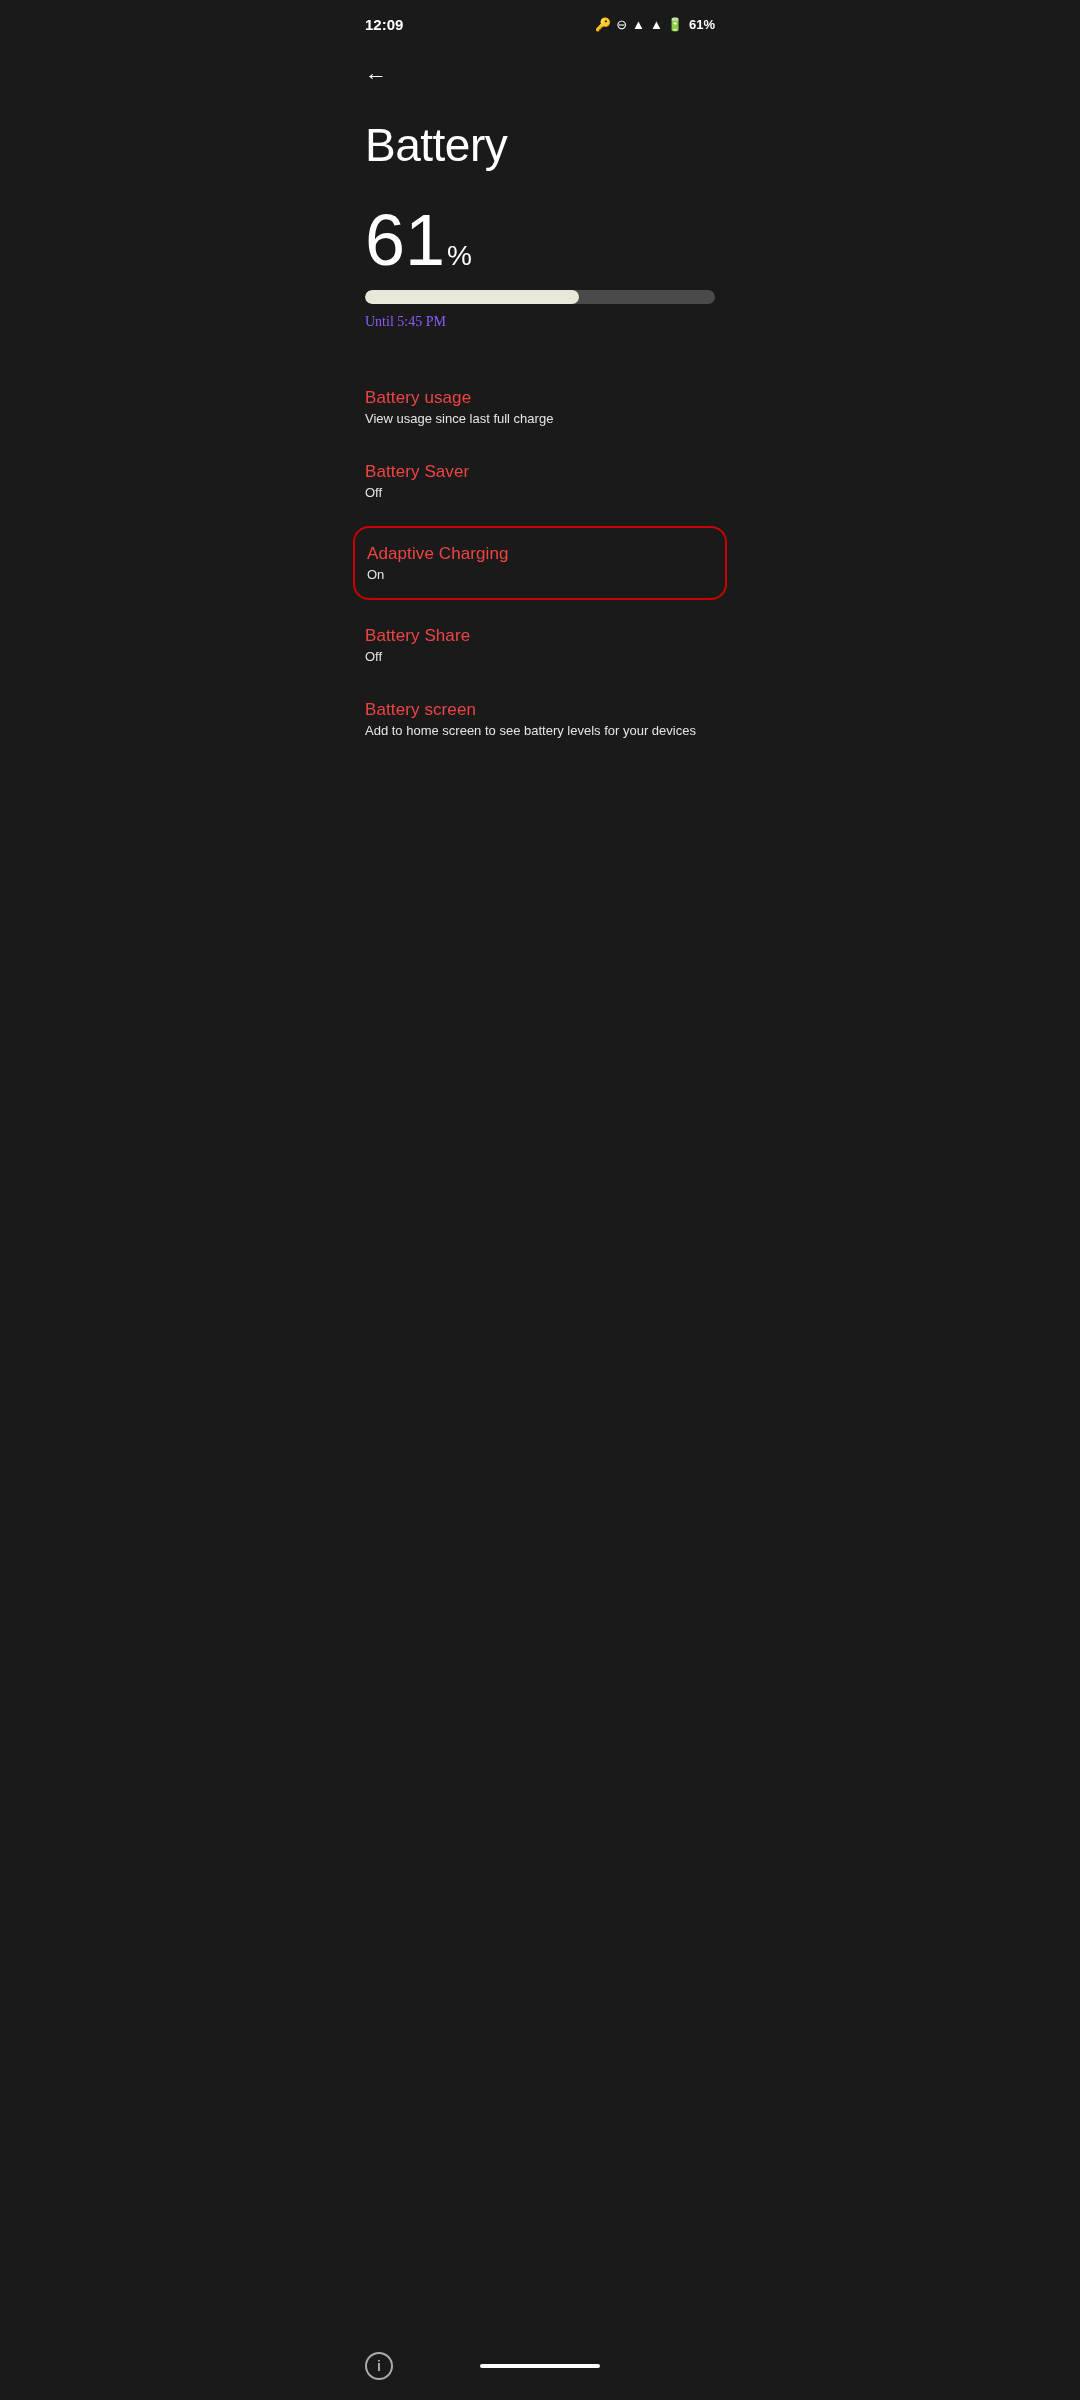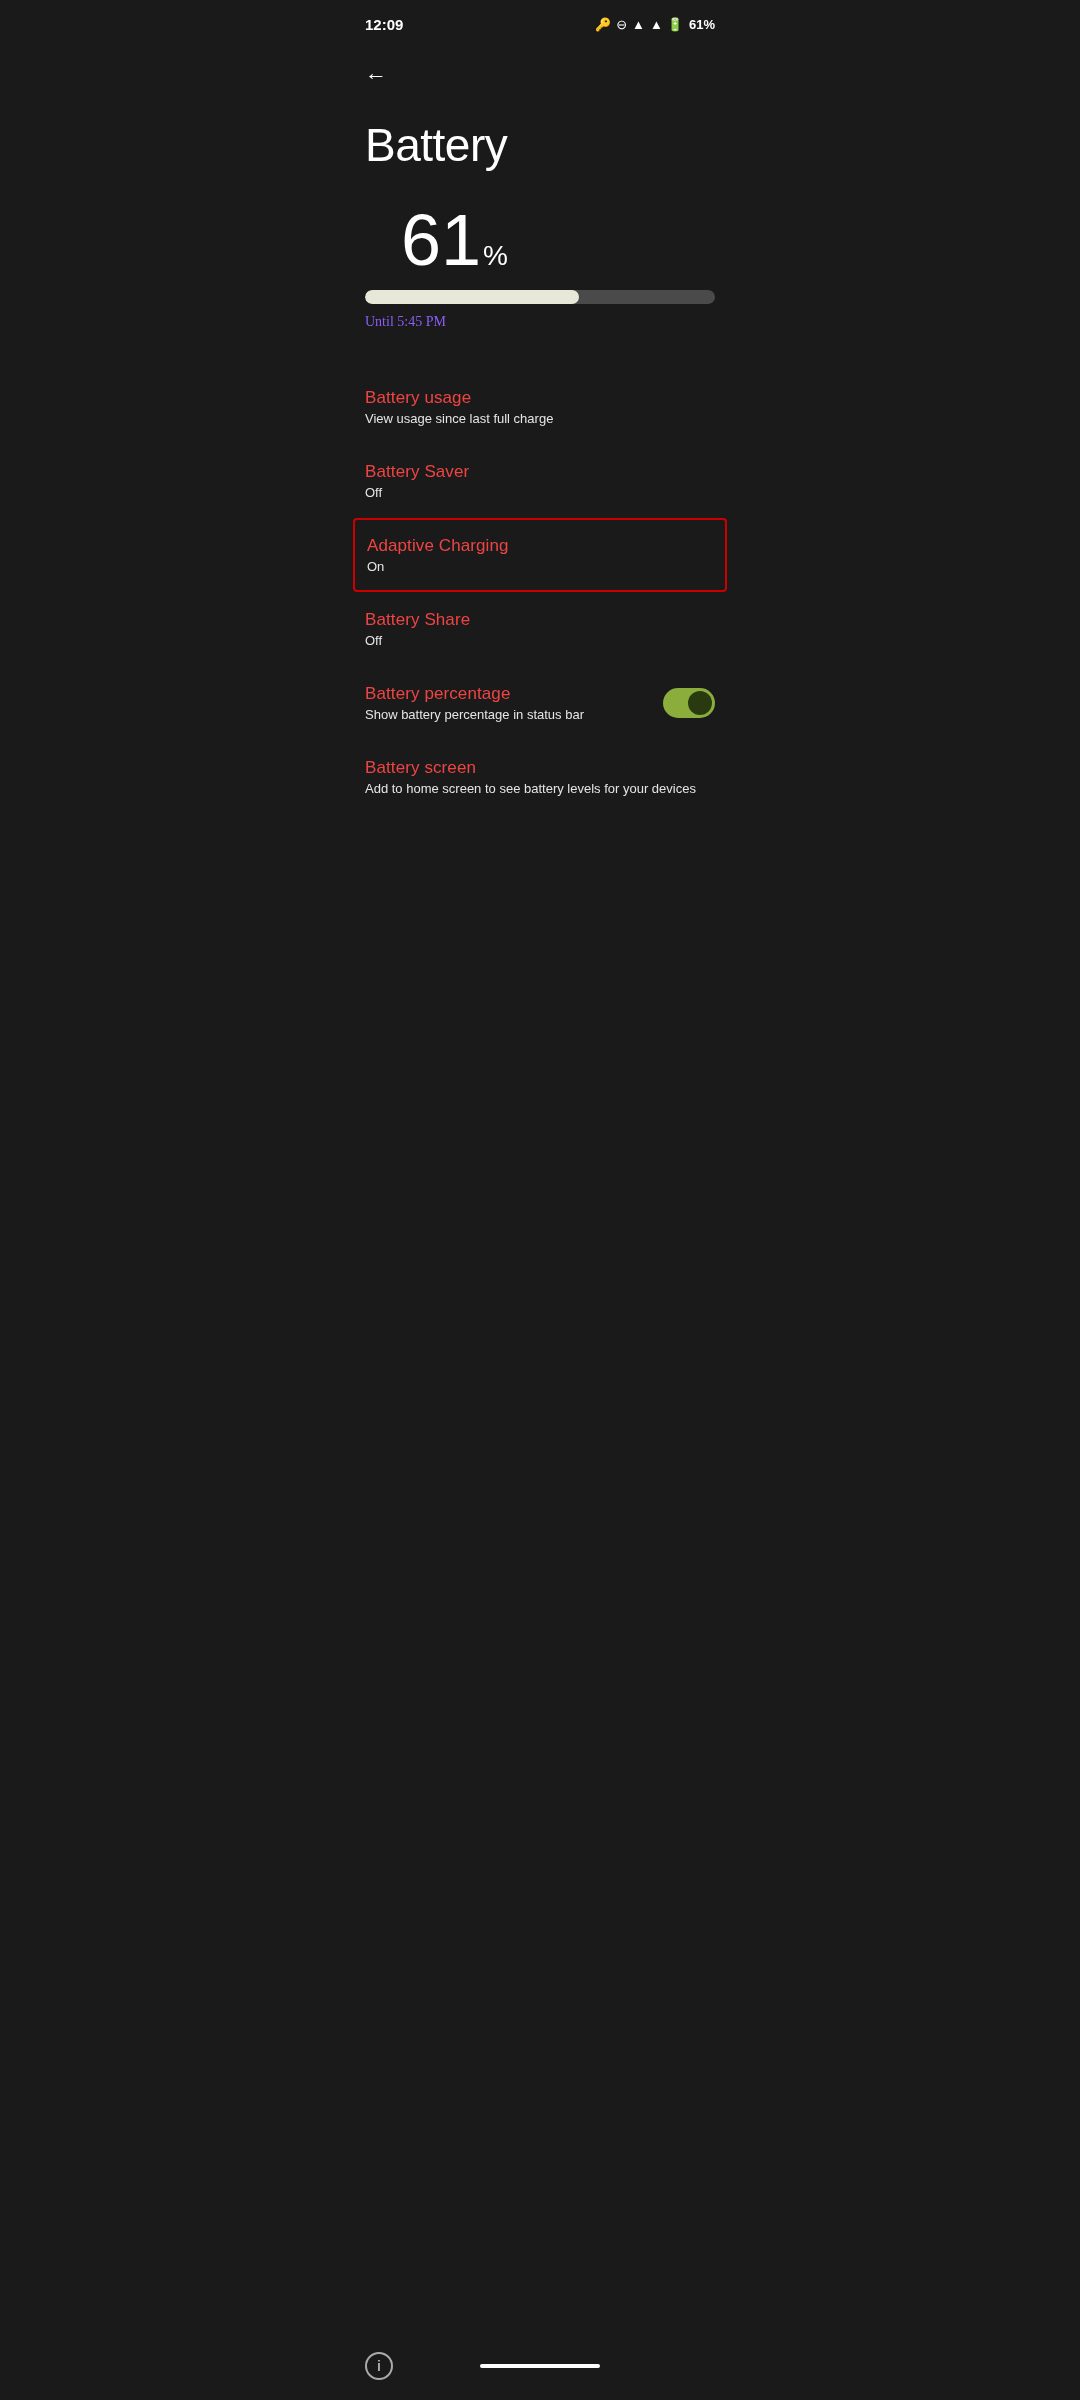--- a/index.html
+++ b/index.html
@@ -80,21 +80,20 @@
       display: flex;
       align-items: baseline;
       margin-bottom: 14px;
     }
 
     .battery-number {
       font-size: 72px;
       font-weight: 300;
       color: #ffffff;
       line-height: 1;
-      margin-left: 36px;
     }
 
     .battery-percent-sign {
       font-size: 28px;
       font-weight: 300;
       color: #ffffff;
       margin-left: 2px;
     }
 
     .battery-progress-bar {
@@ -150,22 +149,22 @@
       cursor: pointer;
     }
 
     .settings-item-text {
       flex: 1;
       padding-right: 16px;
     }
 
     .settings-item-highlighted {
       border: 2px solid #cc0000;
-      margin: 0 8px;
-      border-radius: 4px;
+      margin: 8px 8px;
+      border-radius: 16px;
       padding: 16px 12px;
     }
 
     .toggle-switch {
       width: 52px;
       height: 30px;
       background-color: #8aad3c;
       border-radius: 15px;
       position: relative;
       flex-shrink: 0;
@@ -271,29 +270,20 @@
         <div class="settings-item-subtitle">Off</div>
       </div>
     <div class="settings-item settings-item-highlighted">
         <div class="settings-item-title">Adaptive Charging</div>
         <div class="settings-item-subtitle">On</div>
       </div>
     <div class="settings-item">
         <div class="settings-item-title">Battery Share</div>
         <div class="settings-item-subtitle">Off</div>
       </div>
-    <div class="settings-item-with-toggle">
-        <div class="settings-item-text">
-          <div class="settings-item-title">Battery percentage</div>
-          <div class="settings-item-subtitle">Show battery percentage in status bar</div>
-        </div>
-        <div class="toggle-switch">
-          <div class="toggle-knob"></div>
-        </div>
-      </div>
     <div class="settings-item">
         <div class="settings-item-title">Battery screen</div>
         <div class="settings-item-subtitle">Add to home screen to see battery levels for your devices</div>
       </div>
   </div>
 
 <div class="bottom-nav">
   <div class="bottom-bar-container">
     <div class="info-icon">
       <span>i</span>

